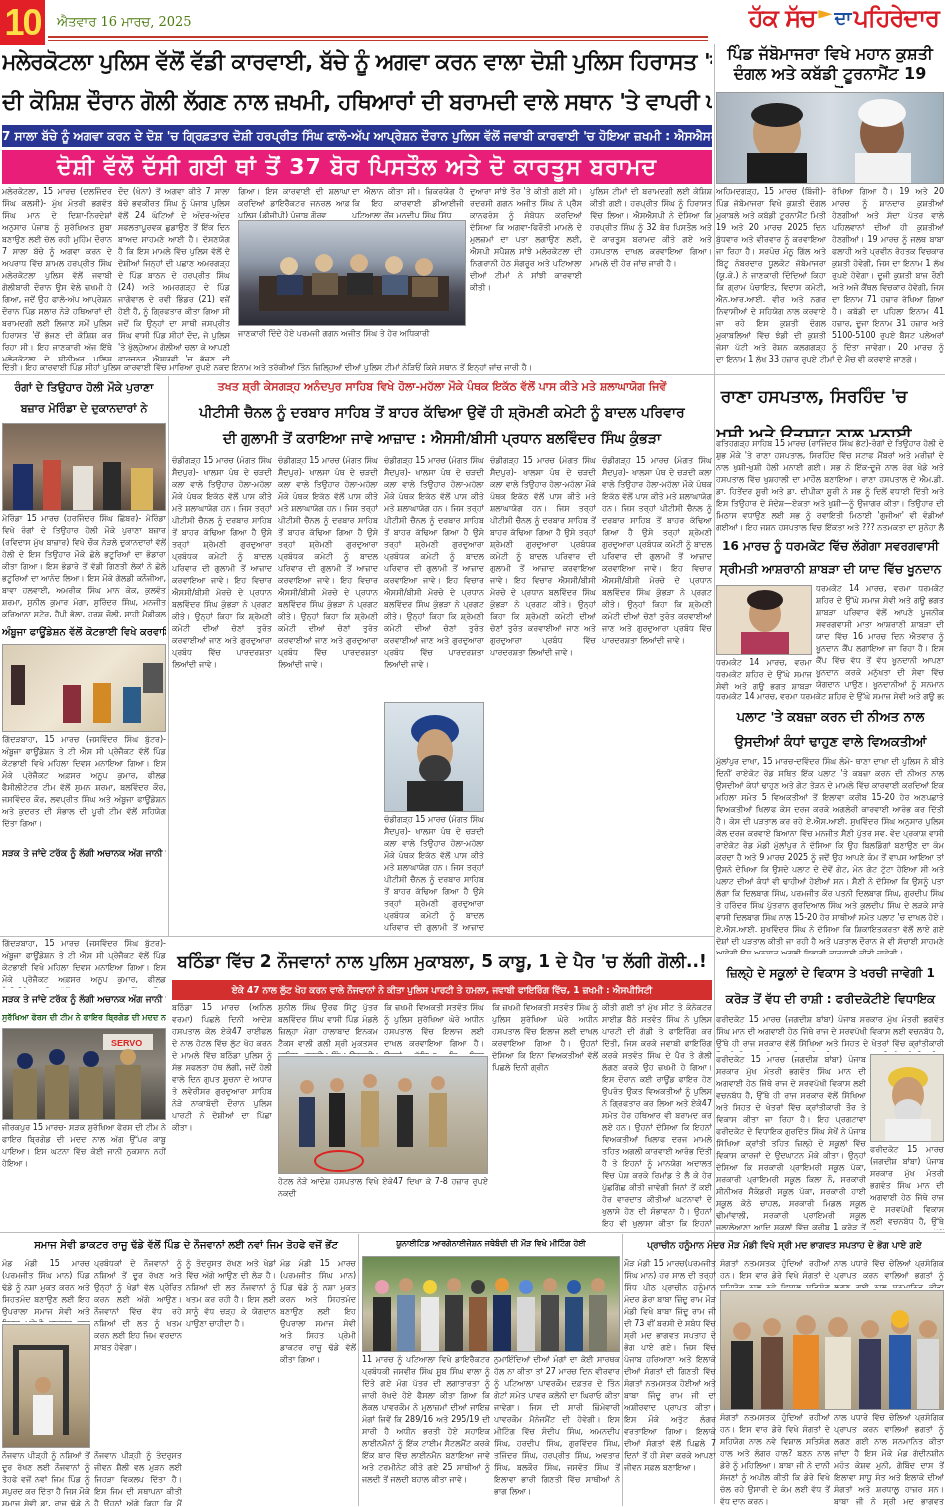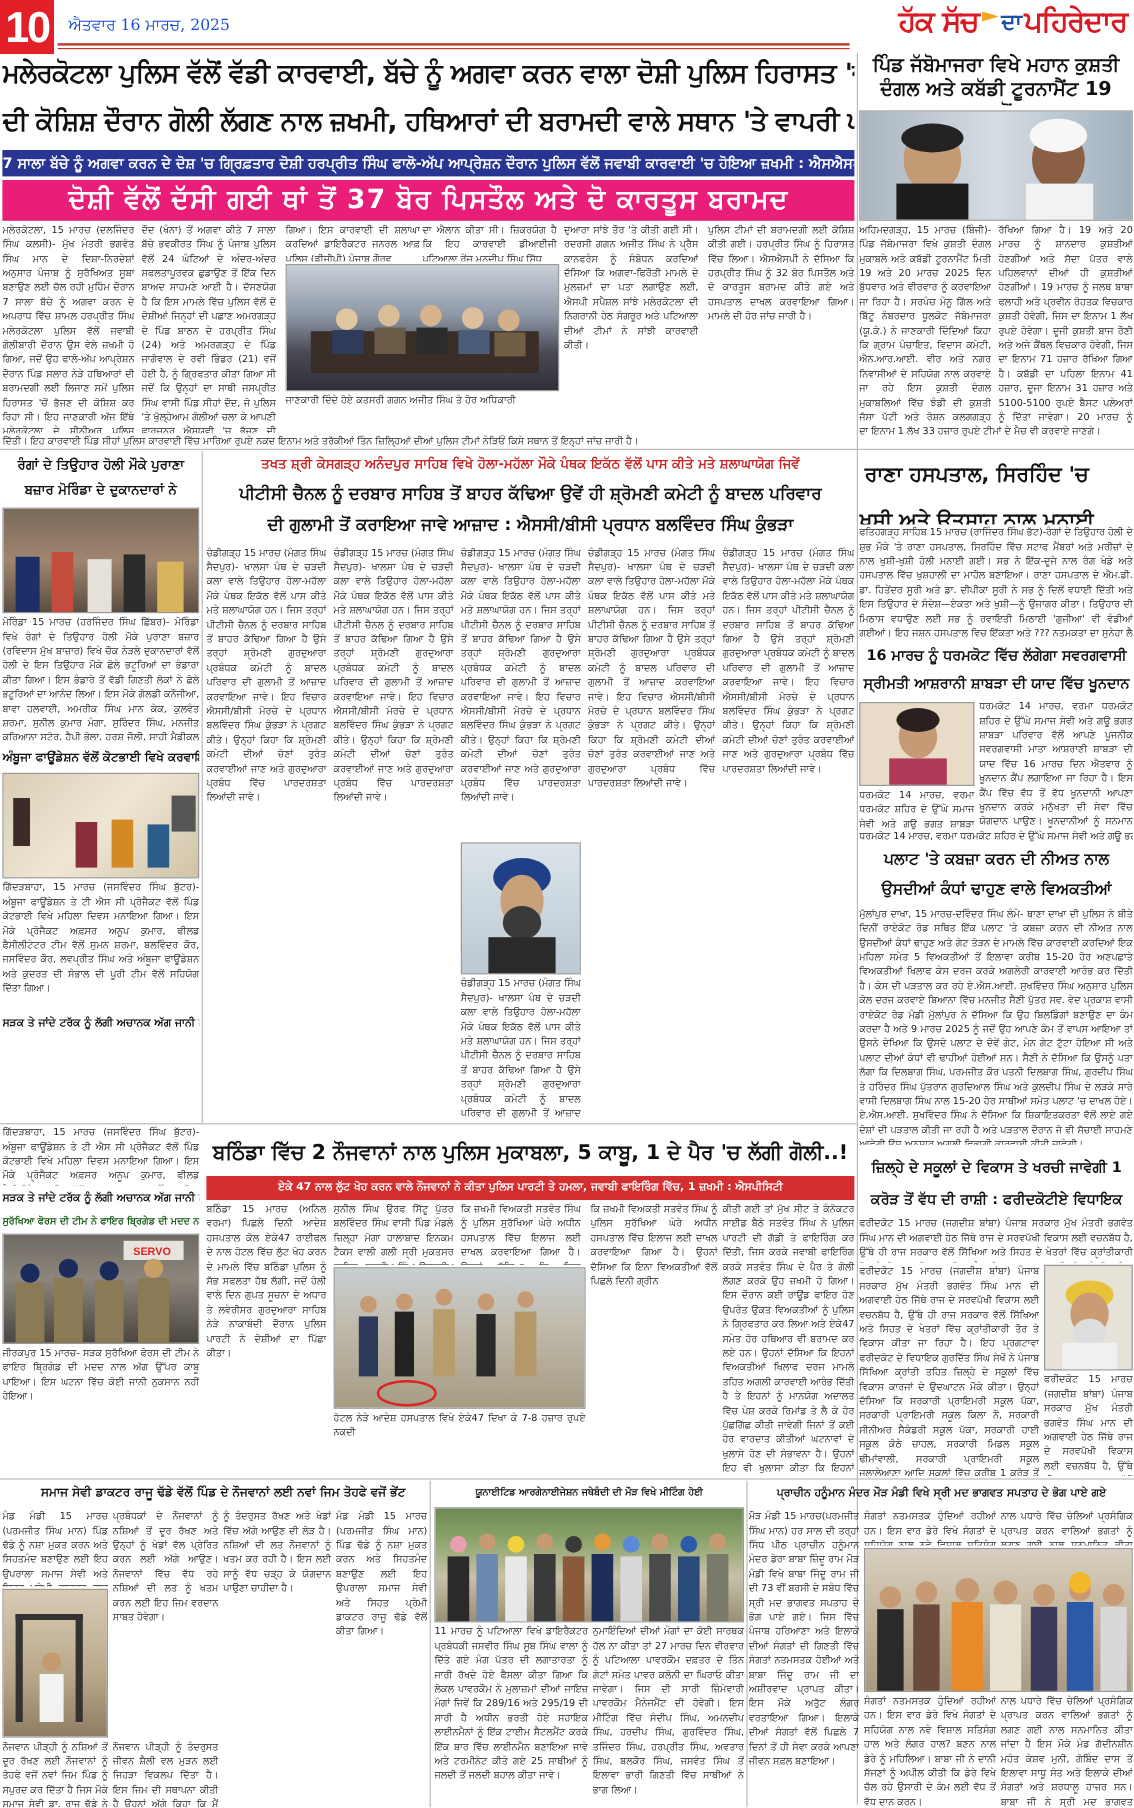--- a/index.html
+++ b/index.html
@@ -1,20 +1,20 @@
 <!DOCTYPE html>
 <html><head>
 <meta charset="utf-8">
 <style>
 *{box-sizing:border-box;margin:0;padding:0}
 html,body{width:945px;height:1507px;overflow:hidden;background:#fff}
 body{font-family:"DejaVu Sans",sans-serif;color:#111;position:relative}
 .abs{position:absolute}
-.pageno{left:0;top:0;width:45px;height:45px;background:#e21e26;color:#ffffff;font:bold 36px "Liberation Sans",sans-serif;display:flex;align-items:center;justify-content:center;letter-spacing:-2px}
-.dateline{left:57px;top:14px;font:13px "DejaVu Serif",serif;color:#1d4ed8}
+.pageno{left:0;top:0;width:45px;height:45px;background:#e21e26;color:#fde047;font:bold 36px "Liberation Sans",sans-serif;display:flex;align-items:center;justify-content:center;letter-spacing:-2px}
+.dateline{left:57px;top:14px;font:13px "DejaVu Serif",serif;color:#4d7c0f}
 .rule1{left:48px;top:36px;width:660px;height:2px;background:#c0392b}
 .rule2{left:48px;top:40px;width:660px;height:1px;background:#c0392b}
 .masthead{left:715px;top:0;width:230px;height:36px;display:flex;align-items:center;justify-content:flex-end;padding-right:6px;font:bold 24px "DejaVu Sans",sans-serif;color:#d81b24;letter-spacing:-1px}
 .masthead .mid{color:#1b4fa0;font-size:18px;margin:0 3px}
 .flag{display:inline-block;width:14px;height:14px;background:#f3a51c;margin-right:2px;clip-path:polygon(0 0,100% 30%,0 60%)}
 .h1{font:bold 24px "DejaVu Sans",sans-serif;white-space:nowrap;overflow:hidden;color:#111;letter-spacing:-0.5px;line-height:36px}
 .bar-blue{background:#283593;color:#fff;font:bold 12px "DejaVu Sans",sans-serif;text-align:center;line-height:22px;white-space:nowrap;overflow:hidden}
 .bar-pink{background:#e91e78;color:#fff;font:bold 22px "DejaVu Sans",sans-serif;text-align:center;line-height:34px;white-space:nowrap;overflow:hidden;letter-spacing:1px}
 .bar-red{background:#d32f2f;color:#fff;font:bold 11px "DejaVu Sans",sans-serif;text-align:center;line-height:20px;white-space:nowrap;overflow:hidden}
 .col{font:8px/12px "DejaVu Sans",sans-serif;color:#222;text-align:justify;overflow:hidden}
@@ -57,21 +57,21 @@
       <circle cx="120" cy="42" r="9" fill="#d6b48c"></circle>
       <circle cx="155" cy="44" r="9" fill="#dcc09c"></circle>
       <circle cx="185" cy="46" r="9" fill="#d2b08a"></circle>
       <rect x="38" y="54" width="26" height="20" fill="#2e3b5a"></rect>
       <rect x="73" y="52" width="26" height="22" fill="#6b5a45"></rect>
       <rect x="108" y="52" width="26" height="22" fill="#2c2c2c"></rect>
       <rect x="143" y="54" width="26" height="20" fill="#4a5c78"></rect>
       <rect x="173" y="56" width="26" height="20" fill="#725e46"></rect>
     </svg>
 </div>
-<div class="abs col" style="left:238px;top:328px;width:228px;height:34px;font-size:8px">ਜਾਣਕਾਰੀ ਦਿੰਦੇ ਹੋਏ ਕਤਸਰੀ ਗਗਨ ਅਜੀਤ ਸਿੰਘ ਤੇ ਹੋਰ ਅਧਿਕਾਰੀ</div>
+<div class="abs col" style="left:238px;top:328px;width:228px;height:34px;font-size:8px">ਜਾਣਕਾਰੀ ਦਿੰਦੇ ਹੋਏ ਪਰਮਜੀ ਗਗਨ ਅਜੀਤ ਸਿੰਘ ਤੇ ਹੋਰ ਅਧਿਕਾਰੀ</div>
 <div class="abs col" style="left:470px;top:186px;width:112px;height:175px">ਦੁਆਰਾ ਸਾਂਝੇ ਤੌਰ 'ਤੇ ਕੀਤੀ ਗਈ ਸੀ। ਰਦਰਸੀ ਗਗਨ ਅਜੀਤ ਸਿੰਘ ਨੇ ਪ੍ਰੈਸ ਕਾਨਫਰੰਸ ਨੂੰ ਸੰਬੋਧਨ ਕਰਦਿਆਂ ਦੱਸਿਆ ਕਿ ਅਗਵਾ-ਫਿਰੌਤੀ ਮਾਮਲੇ ਦੇ ਮੁਲਜ਼ਮਾਂ ਦਾ ਪਤਾ ਲਗਾਉਣ ਲਈ, ਐਸਪੀ ਸਪੈਸ਼ਲ ਸਾਂਝੇ ਮਲੇਰਕੋਟਲਾ ਦੀ ਨਿਗਰਾਨੀ ਹੇਠ ਸੰਗਰੂਰ ਅਤੇ ਪਟਿਆਲਾ ਦੀਆਂ ਟੀਮਾਂ ਨੇ ਸਾਂਝੀ ਕਾਰਵਾਈ ਕੀਤੀ।</div>
 <div class="abs col" style="left:590px;top:186px;width:122px;height:175px">ਪੁਲਿਸ ਟੀਮਾਂ ਦੀ ਬਰਾਮਦਗੀ ਲਈ ਕੋਸ਼ਿਸ਼ ਕੀਤੀ ਗਈ। ਹਰਪ੍ਰੀਤ ਸਿੰਘ ਨੂੰ ਹਿਰਾਸਤ ਵਿੱਚ ਲਿਆ। ਐਸਐਸਪੀ ਨੇ ਦੱਸਿਆ ਕਿ ਹਰਪ੍ਰੀਤ ਸਿੰਘ ਨੂੰ 32 ਬੋਰ ਪਿਸਤੌਲ ਅਤੇ ਦੋ ਕਾਰਤੂਸ ਬਰਾਮਦ ਕੀਤੇ ਗਏ ਅਤੇ ਹਸਪਤਾਲ ਦਾਖਲ ਕਰਵਾਇਆ ਗਿਆ। ਮਾਮਲੇ ਦੀ ਹੋਰ ਜਾਂਚ ਜਾਰੀ ਹੈ।</div>
 <div class="abs col" style="left:2px;top:362px;width:710px;height:12px;white-space:nowrap">ਦਿੱਤੀ। ਇਹ ਕਾਰਵਾਈ ਪਿੰਡ ਸੀਹਾਂ ਪੁਲਿਸ ਕਾਰਵਾਈ ਵਿੱਚ ਮਾਰਿਆ ਰੁਪਏ ਨਕਦ ਇਨਾਮ ਅਤੇ ਤਰੱਕੀਆਂ ਤਿੰਨ ਜ਼ਿਲ੍ਹਿਆਂ ਦੀਆਂ ਪੁਲਿਸ ਟੀਮਾਂ ਨੇੜਿਓਂ ਕਿਸੇ ਸਥਾਨ ਤੋਂ ਇਨ੍ਹਾਂ ਜਾਂਚ ਜਾਰੀ ਹੈ।</div>
 
 <div class="abs hd" style="left:715px;top:44px;width:230px;height:44px;font-size:16px;line-height:20px;white-space:normal">ਪਿੰਡ ਜੱਬੋਮਾਜਰਾ ਵਿਖੇ ਮਹਾਨ ਕੁਸ਼ਤੀ ਦੰਗਲ ਅਤੇ ਕਬੱਡੀ ਟੂਰਨਾਮੈਂਟ 19 ਮਾਰਚ ਤੋਂ ਸ਼ੁਰੂ</div>
 <div class="abs photo" style="left:716px;top:92px;width:228px;height:92px;background:linear-gradient(90deg,#a9b4bf,#d6dde3 50%,#9fb0bd)">
   <svg width="228" height="92">
       <ellipse cx="60" cy="40" rx="24" ry="28" fill="#c29a74"></ellipse>
       <rect x="30" y="60" width="60" height="32" fill="#1c1c1c"></rect>
       <ellipse cx="60" cy="22" rx="26" ry="12" fill="#222"></ellipse>

